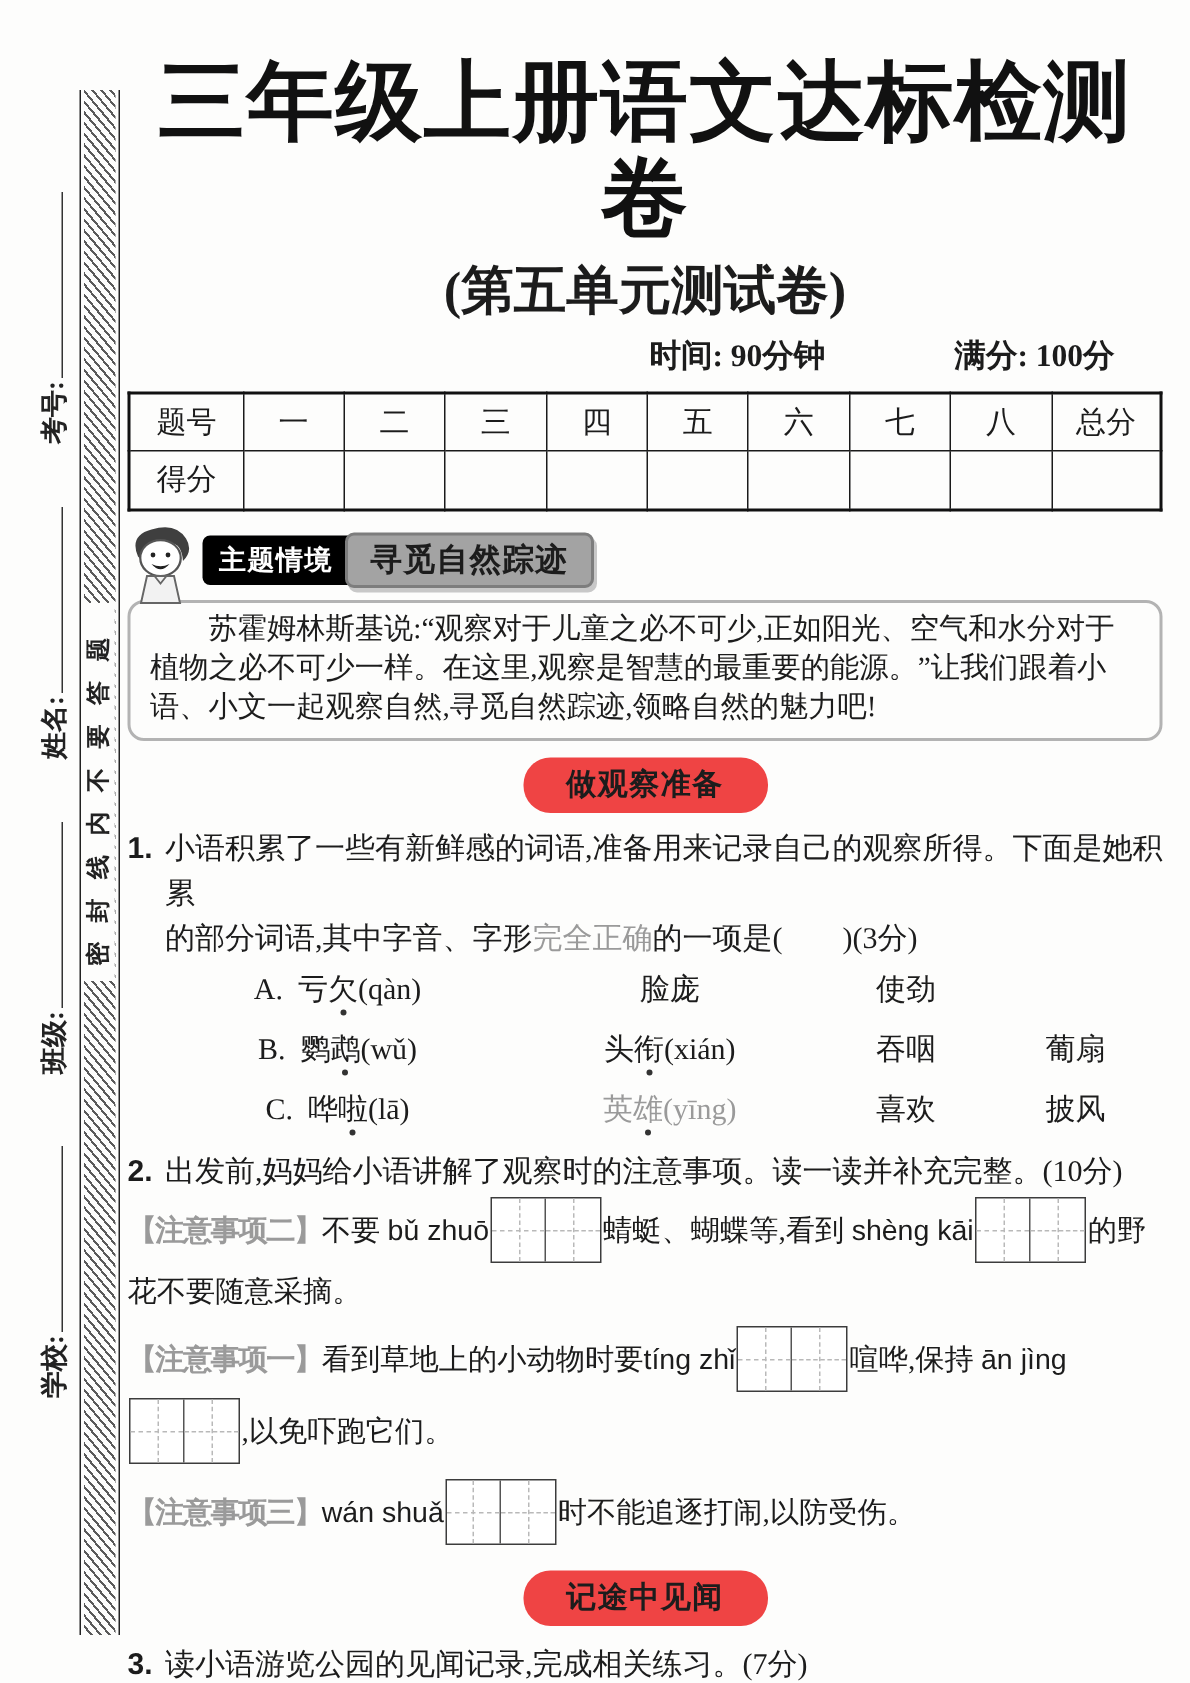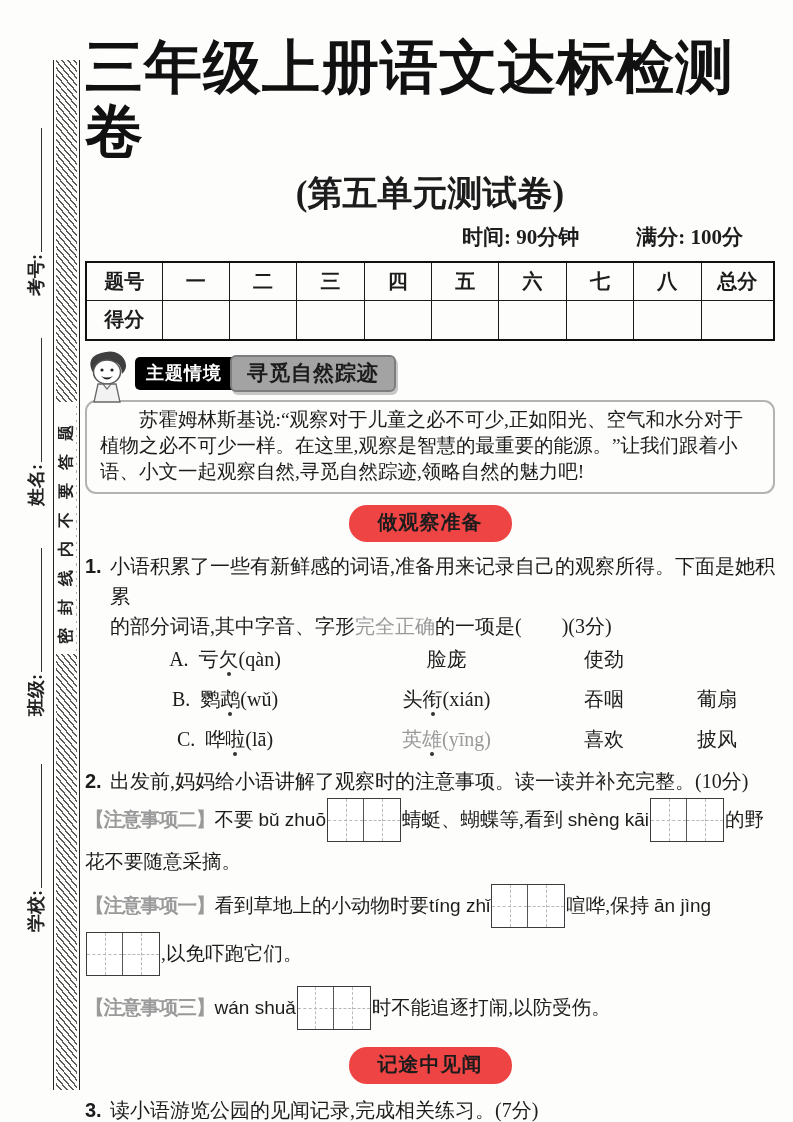--- a/index.html
+++ b/index.html
@@ -28,27 +28,27 @@
   .sfield {
     position: absolute; left: 36px;
     transform: translate(-50%,-50%) rotate(-90deg);
     white-space: nowrap; font-size: 18px; font-weight: bold; color: #222;
   }
   .sf0 { top: 212px; } .sf1 { top: 422px; } .sf2 { top: 632px; } .sf3 { top: 848px; }
   .sline { display: inline-block; width: 124px; border-bottom: 1.6px solid #333; height: 4px; margin-left: 2px; }
   
   .main { position: absolute; left: 85px; top: 36px; width: 690px; }
   .title {
-    font-size: 58px; font-weight: 900; letter-spacing: 1px;
+    text-align: center; font-size: 58px; font-weight: 900; letter-spacing: 1px;
     line-height: 1.1; color: #111;
   }
   .subtitle { text-align: center; font-size: 35px; font-weight: 900; margin-top: 6px; }
-  .meta { display: flex; justify-content: flex-end; gap: 57px; padding-right: 32px; margin-top: 6px; font-size: 21px; font-weight: bold; }
+  .meta { display: flex; justify-content: flex-end; gap: 86px; padding-right: 32px; margin-top: 6px; font-size: 21px; font-weight: bold; }
   table.score { border-collapse: collapse; table-layout: fixed; width: 100%; margin-top: 10px; border: 2.4px solid #111; }
-  table.score td { border: 1.6px solid #1a1a1a; height: 39px; text-align: center; font-weight: bold; font-size: 20px; }
+  table.score td { border: 1.6px solid #1a1a1a; height: 39px; text-align: center; font-weight: normal; font-size: 20px; }
   
   .theme { position: relative; margin-top: 14px; padding-left: 50px; }
   .kid { position: absolute; left: -2px; top: -6px; }
   .theme-head { display: flex; align-items: center; }
   .badge {
     background: #000000; color: #fff; font-weight: bold; font-size: 18px;
     font-family: "Liberation Sans", sans-serif;
     padding: 4px 11px 5px; border-radius: 5px 0 0 5px; letter-spacing: 1px;
   }
   .theme-title {

